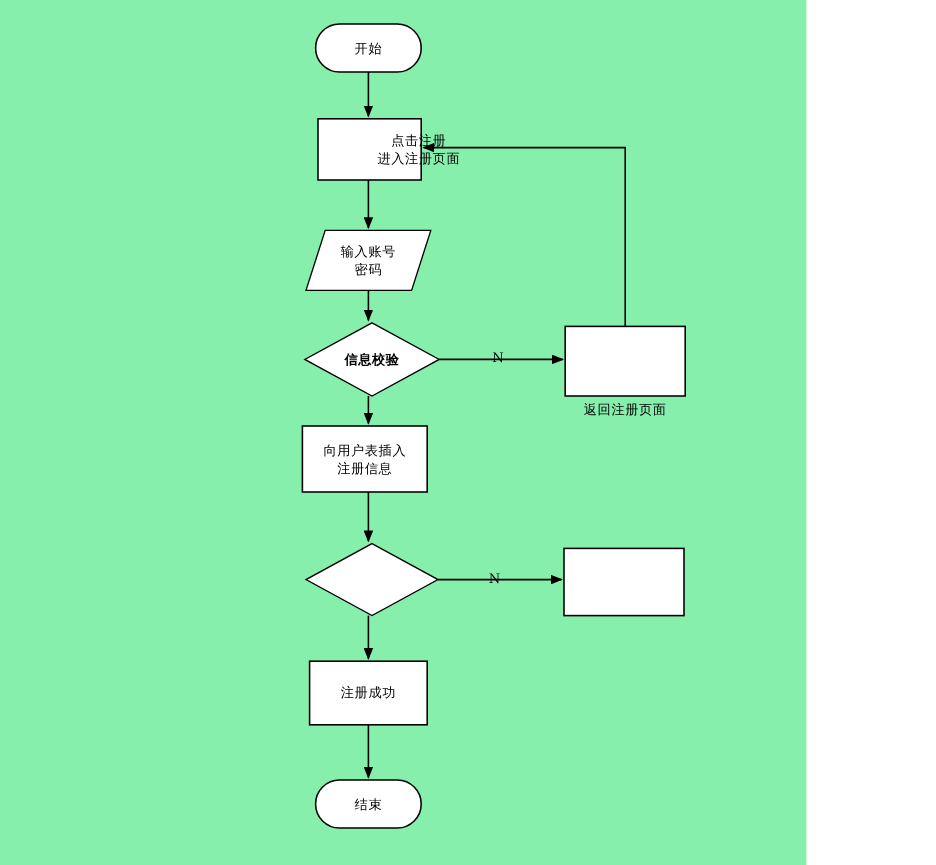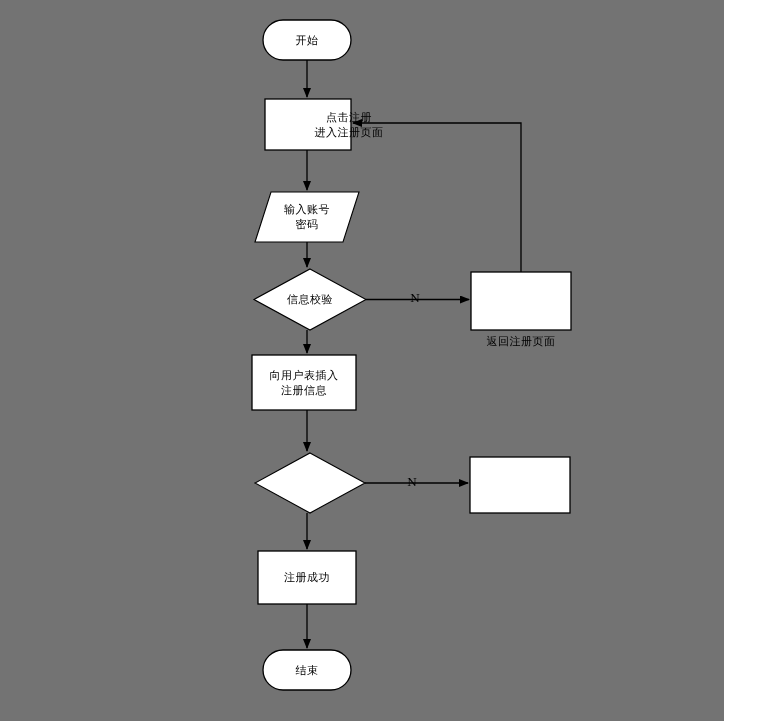--- a/index.html
+++ b/index.html
@@ -8,23 +8,23 @@
     background: #ffffff;
   }
   body {
     width: 780px;
     height: 721px;
     font-family: "DejaVu Sans", "Liberation Sans", sans-serif;
     overflow: hidden;
   }
   #flowchart-canvas {
     position: relative;
-    width: 724px;
+    width: 672px;
     height: 721px;
-    background: #737373;
+    background: #86efac;
   }
   #flow-svg {
     position: absolute;
     left: 0;
     top: 0;
     width: 780px;
     height: 721px;
   }
   .node-label {
     position: absolute;
@@ -102,21 +102,21 @@
   </svg>
 
   <div class="node-label" style="left:263px; top:20px; width:88px; height:40px;">开始</div>
 
   <div class="node-label" style="left:265px; top:99px; width:86px; height:51px;padding-left:41px;">点击注册
 进入注册页面</div>
 
   <div class="node-label" style="left:255px; top:192px; width:104px; height:50px;">输入账号
 密码</div>
 
-  <div class="node-label" style="left:254px; top:269px; width:112px; height:61px;">信息校验</div>
+  <div class="node-label" style="left:254px; top:269px; width:112px; height:61px;font-weight:bold;">信息校验</div>
 
   <div class="node-label" style="left:471px; top:272px; width:100px; height:58px;margin-top:40px;">返回注册页面</div>
 
   <div class="node-label" style="left:252px; top:355px; width:104px; height:55px;">向用户表插入
 注册信息</div>
 
 
 
   <div class="node-label" style="left:258px; top:551px; width:98px; height:53px;">注册成功</div>
 

